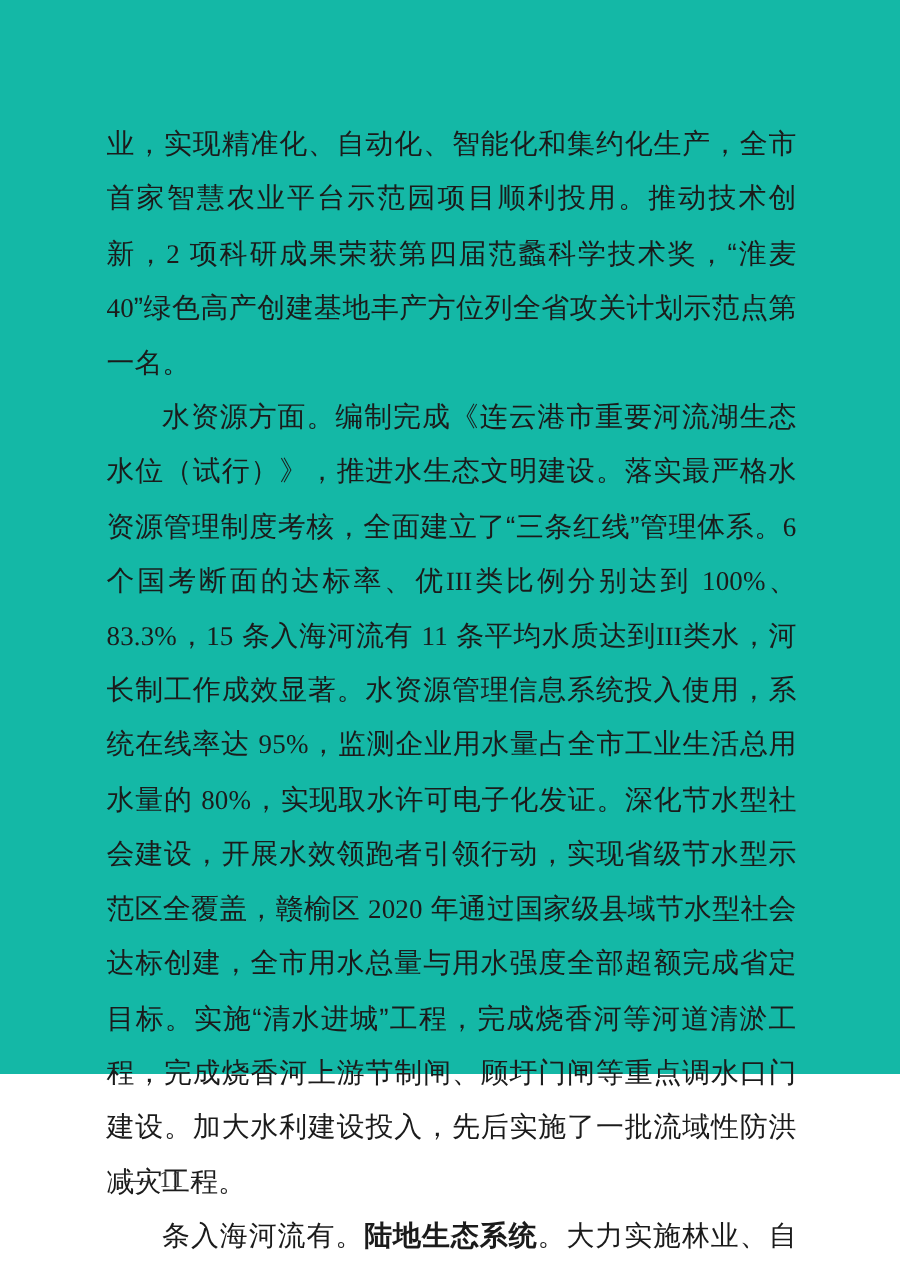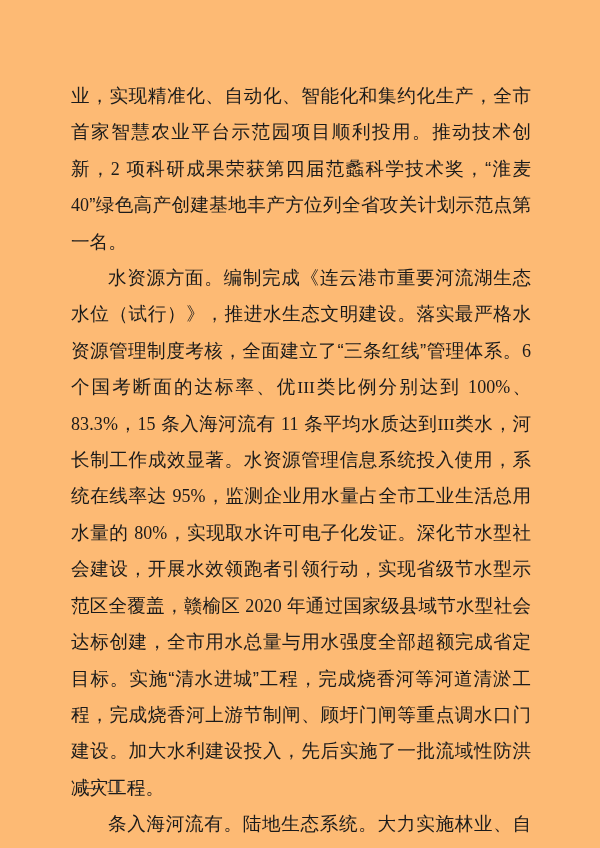--- a/index.html
+++ b/index.html
@@ -11,22 +11,22 @@
     height: 848px;
     background: #ffffff;
     font-family: "Liberation Sans", "DejaVu Sans", sans-serif;
     color: #1a1a1a;
     overflow: hidden;
   }
 
   .page {
     position: relative;
     width: 600px;
-    height: 848px;
-    background: #fdba74;
+    height: 716px;
+    background: #14b8a6;
     box-sizing: border-box;
   }
 
   .content {
     position: absolute;
     left: 71px;
     top: 78px;
     width: 460px;
   }
 
@@ -56,21 +56,21 @@
     font-size: 18px;
     letter-spacing: 0.1px;
   }
 
   .roman {
     font-family: "Liberation Serif", "DejaVu Serif", serif;
     font-size: 17.5px;
   }
 
   .bold {
-    font-weight: 400;
+    font-weight: 700;
   }
 
   .page-number {
     position: absolute;
     left: 84px;
     top: 778px;
     font-family: "Liberation Serif", "DejaVu Serif", serif;
     font-size: 16px;
     color: #3a3a3a;
     letter-spacing: 1px;

